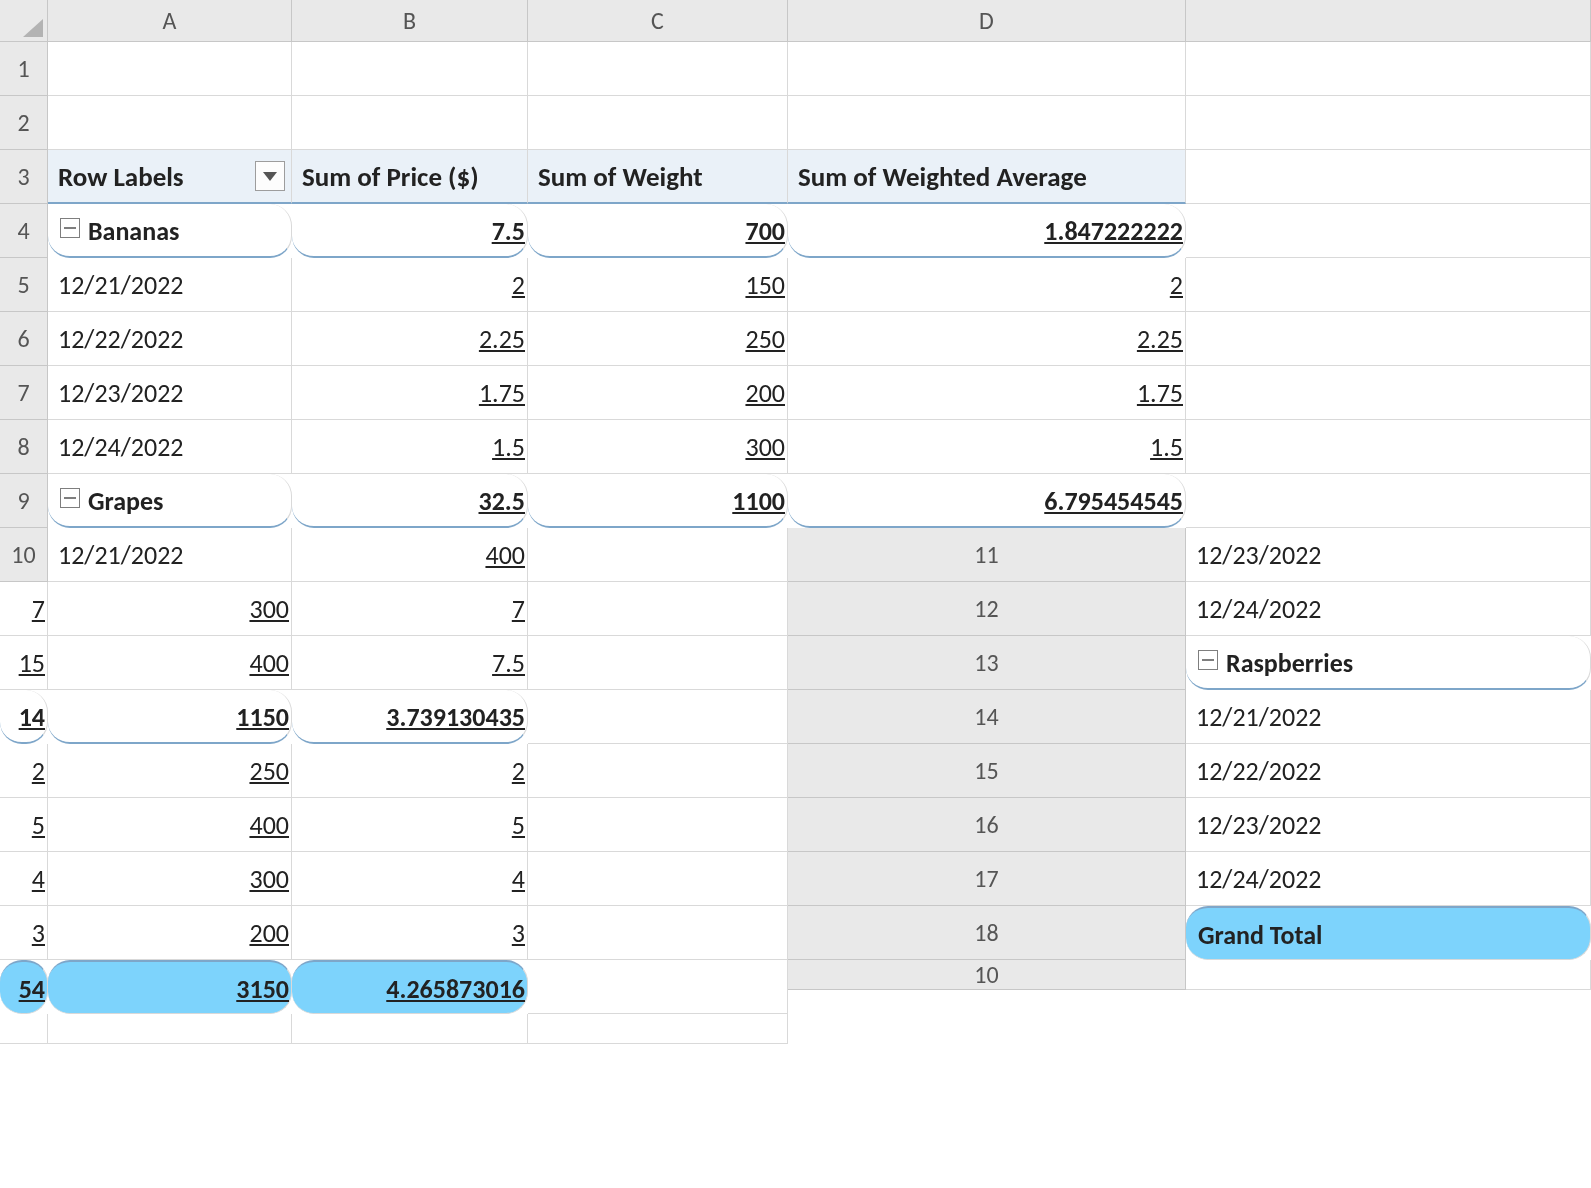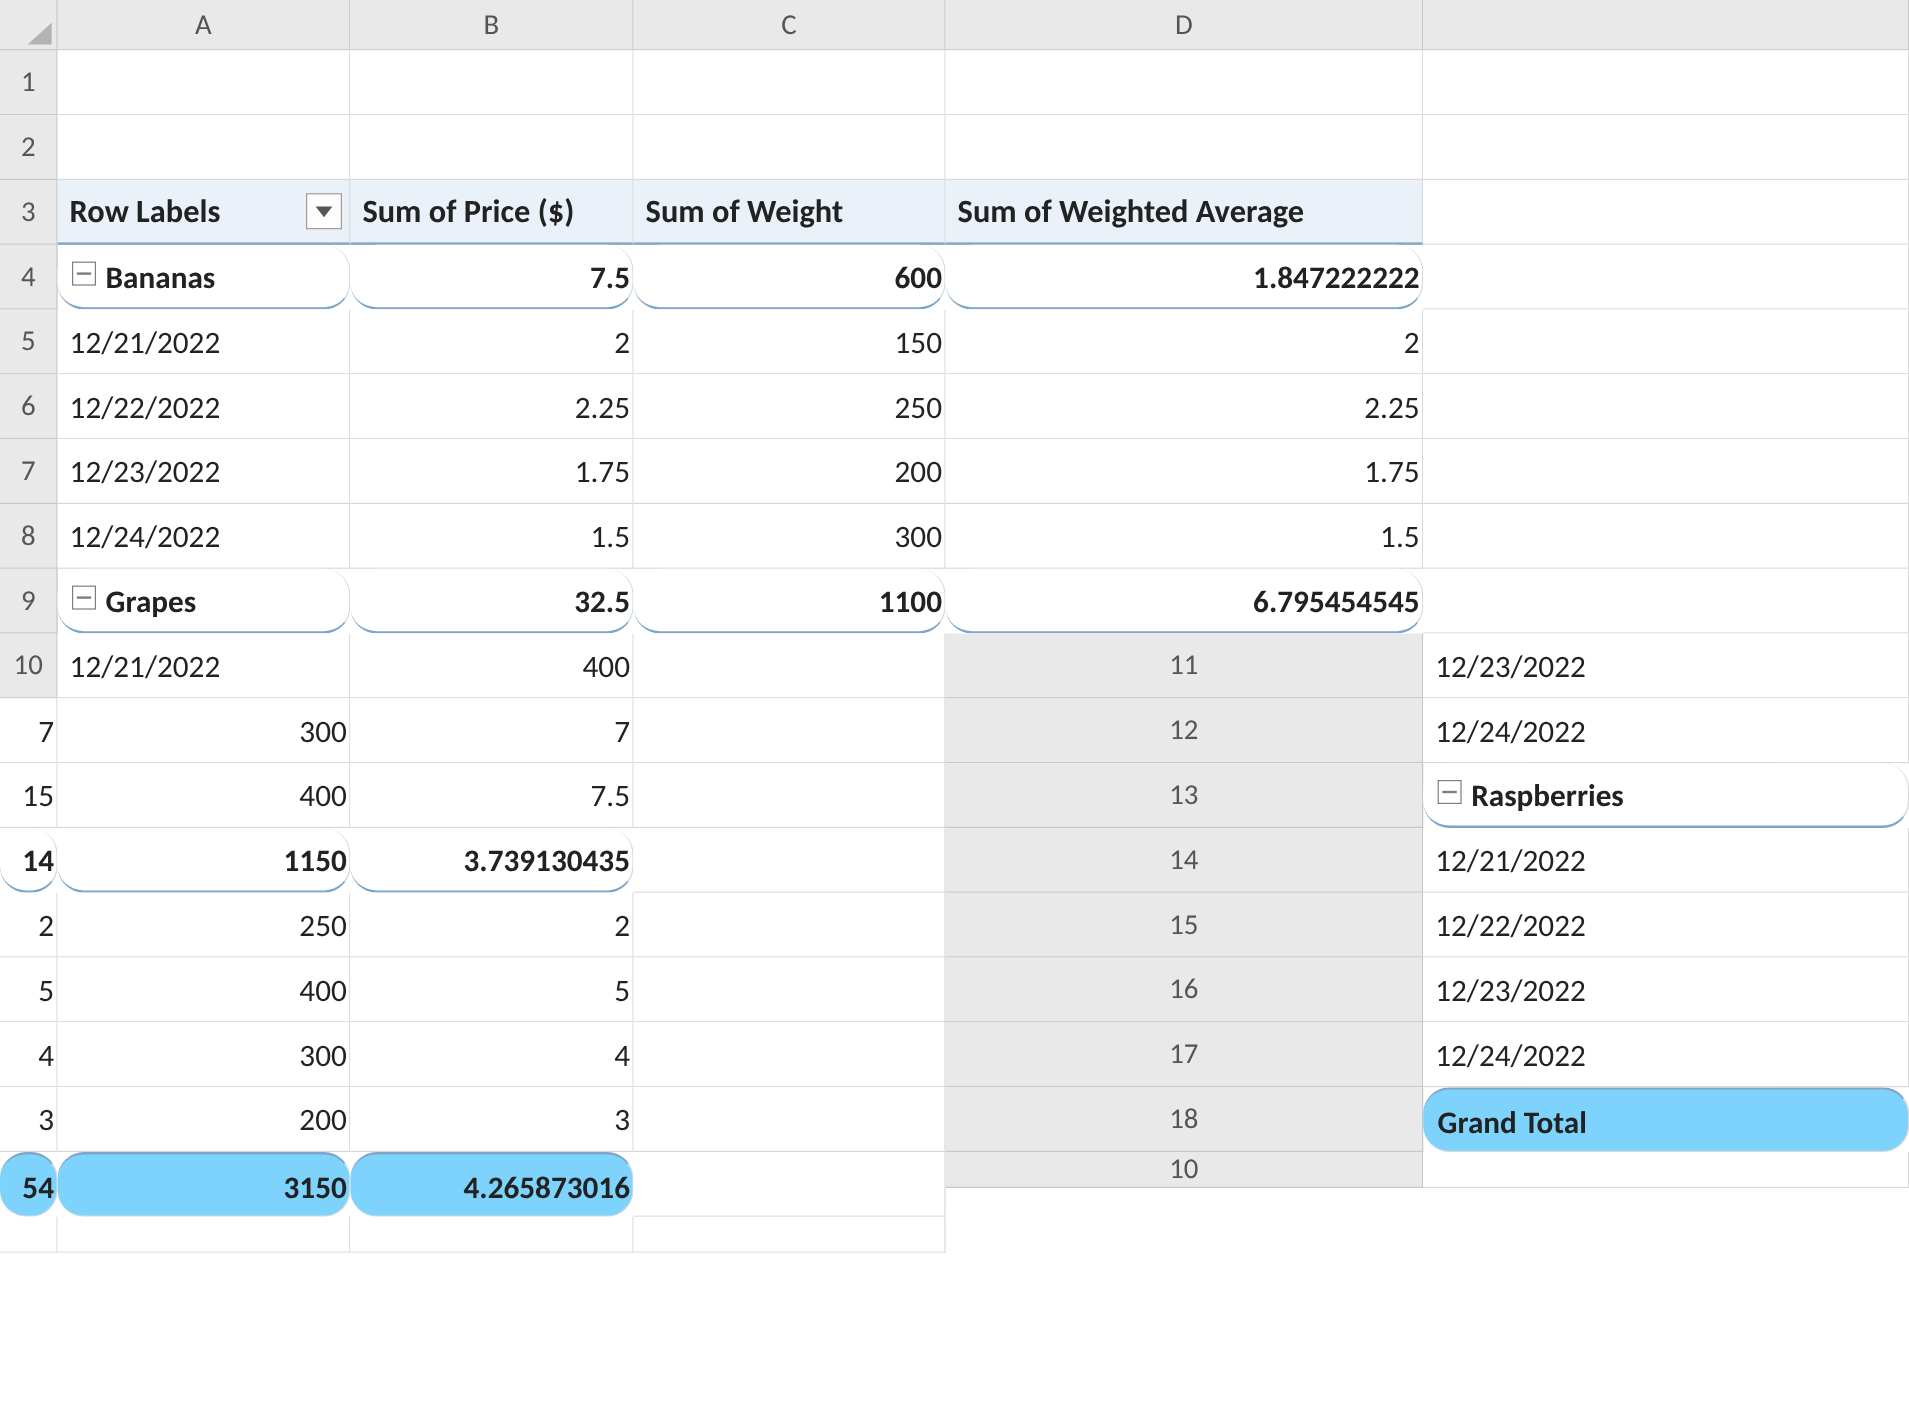--- a/index.html
+++ b/index.html
@@ -61,21 +61,21 @@
     height: 54px;
     line-height: 38px;
     white-space: nowrap;
     overflow: visible;
     background: #fff;
   }
   .cell.partial {
     height: 30px;
     line-height: 12px;
   }
-  .num { text-align: right; padding-right: 2px; }
+  .num { text-align: right; padding-right: 2px; text-decoration: underline; }
   .bold { font-weight: 700; border-radius: 22px; }
   .pivot-header-row .cell {
     background: #eaf1f8;
     border-bottom: 2px solid #7ea6c9;
     font-weight: 700;
     font-size: 27px;
   }
   .subtotal-row .cell {
     border-bottom: 2px solid #7ea6c9;
     font-weight: 700;
@@ -176,21 +176,21 @@
     <div class="cell">Sum of Weighted Average</div>
   </div>
   <div class="extra-col cell"></div>
 
   <div class="rowhdr">4</div>
   <div class="subtotal-row" style="display:contents">
     <div class="cell bold group-cell">
       <span class="collapse-btn"></span><span>Bananas</span>
     </div>
     <div class="cell num bold">7.5</div>
-    <div class="cell num bold">600</div>
+    <div class="cell num bold">700</div>
     <div class="cell num bold">1.847222222</div>
   </div>
   <div class="extra-col cell"></div>
 
   <div class="rowhdr">5</div>
   <div class="cell indent">12/21/2022</div>
   <div class="cell num">2</div>
   <div class="cell num">150</div>
   <div class="cell num">2</div>
   <div class="extra-col cell"></div>

